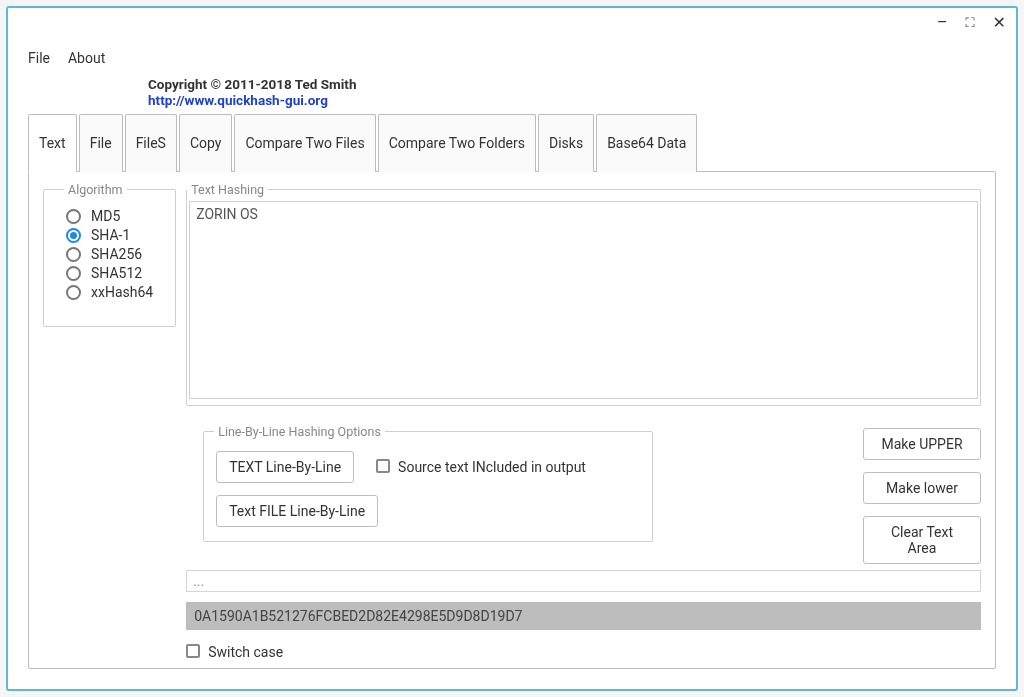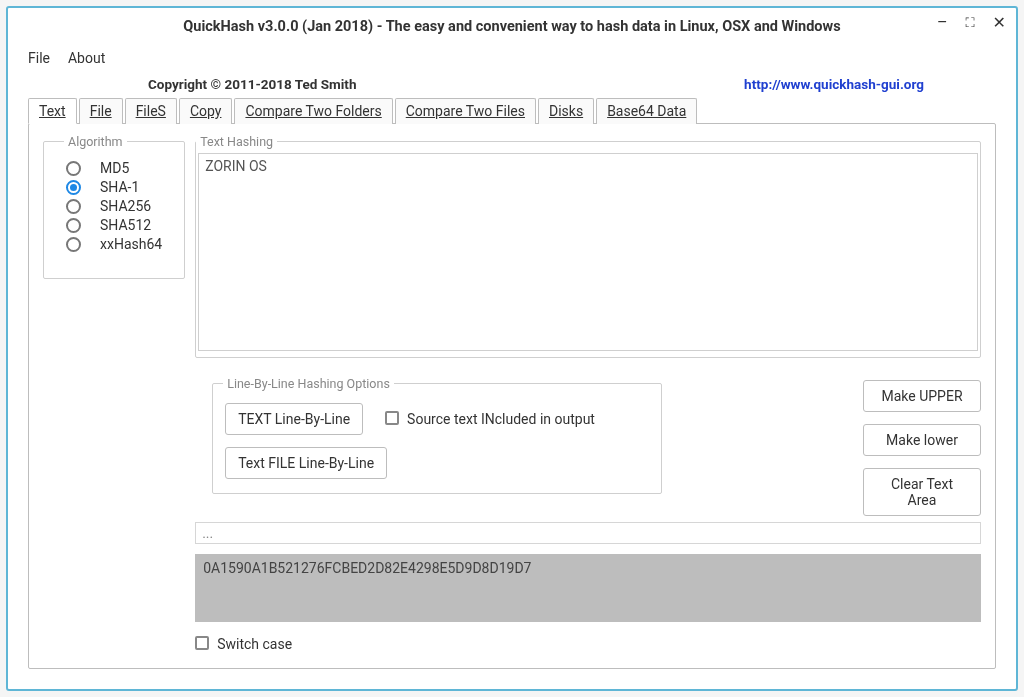--- a/index.html
+++ b/index.html
@@ -49,41 +49,41 @@
     gap: 18px;
     padding: 6px 18px 8px 20px;
     font-size: 14px;
     color: #333;
   }
   .copyright-line {
     display: flex;
     justify-content: space-between;
     padding: 2px 92px 6px 140px;
     font-size: 13.5px;
+    flex-direction: column;
   }
   .copyright-line .copy { font-weight: 700; color: #333; }
   .copyright-line .link { font-weight: 700; color: #2040d0; }
   .tabstrip {
     display: flex;
     padding: 0 0 0 20px;
     gap: 2px;
     position: relative;
     z-index: 2;
   }
   .tab {
     border: 1px solid #bdbdbd;
     border-bottom: none;
     background: #fff;
-    padding: 4px 10px;
+    padding: 20px 10px;
     font-size: 14px;
     color: #333;
     cursor: pointer;
     border-radius: 2px 2px 0 0;
     position: relative;
-    text-decoration: underline;
   }
   .tab.active {
     border-bottom: 1px solid #fff;
     z-index: 3;
   }
   .tab.inactive {
     background: #fafafa;
   }
   .content-outer {
     margin: 0 20px 20px 20px;
@@ -112,21 +112,21 @@
     padding: 0 4px;
     margin-left: -2px;
   }
   .algo-panel {
     width: 110px;
     height: 145px;
   }
   .radio-row {
     display: flex;
     align-items: center;
-    gap: 19px;
+    gap: 10px;
     font-size: 14px;
     color: #333;
     margin: 3px 0;
     cursor: pointer;
   }
   .radio-circle {
     width: 15px; height: 15px;
     border: 2px solid #777;
     border-radius: 50%;
     display: inline-flex;
@@ -227,21 +227,20 @@
   }
   .switch-row {
     margin-top: 14px;
   }
 </style>
 </head>
 <body>
 
 <div class="window">
   <div class="titlebar">
-    <div class="title">QuickHash v3.0.0 (Jan 2018) - The easy and convenient way to hash data in Linux, OSX and Windows</div>
     <div class="win-controls">
       <span>–</span>
       <span style="font-size:13px; position:relative; top:1px;">⛶</span>
       <span>✕</span>
     </div>
   </div>
 
   <div class="menubar">
     <span>File</span>
     <span>About</span>
@@ -250,22 +249,22 @@
   <div class="copyright-line">
     <span class="copy">Copyright © 2011-2018  Ted Smith</span>
     <span class="link">http://www.quickhash-gui.org</span>
   </div>
 
   <div class="tabstrip">
     <div class="tab active">Text</div>
     <div class="tab inactive">File</div>
     <div class="tab inactive">FileS</div>
     <div class="tab inactive">Copy</div>
+    <div class="tab inactive">Compare Two Files</div>
     <div class="tab inactive">Compare Two Folders</div>
-    <div class="tab inactive">Compare Two Files</div>
     <div class="tab inactive">Disks</div>
     <div class="tab inactive">Base64 Data</div>
   </div>
 
   <div class="content-outer">
     <div class="layout">
 
       <fieldset class="group algo-panel">
         <legend>Algorithm</legend>
         <div class="radio-row">

